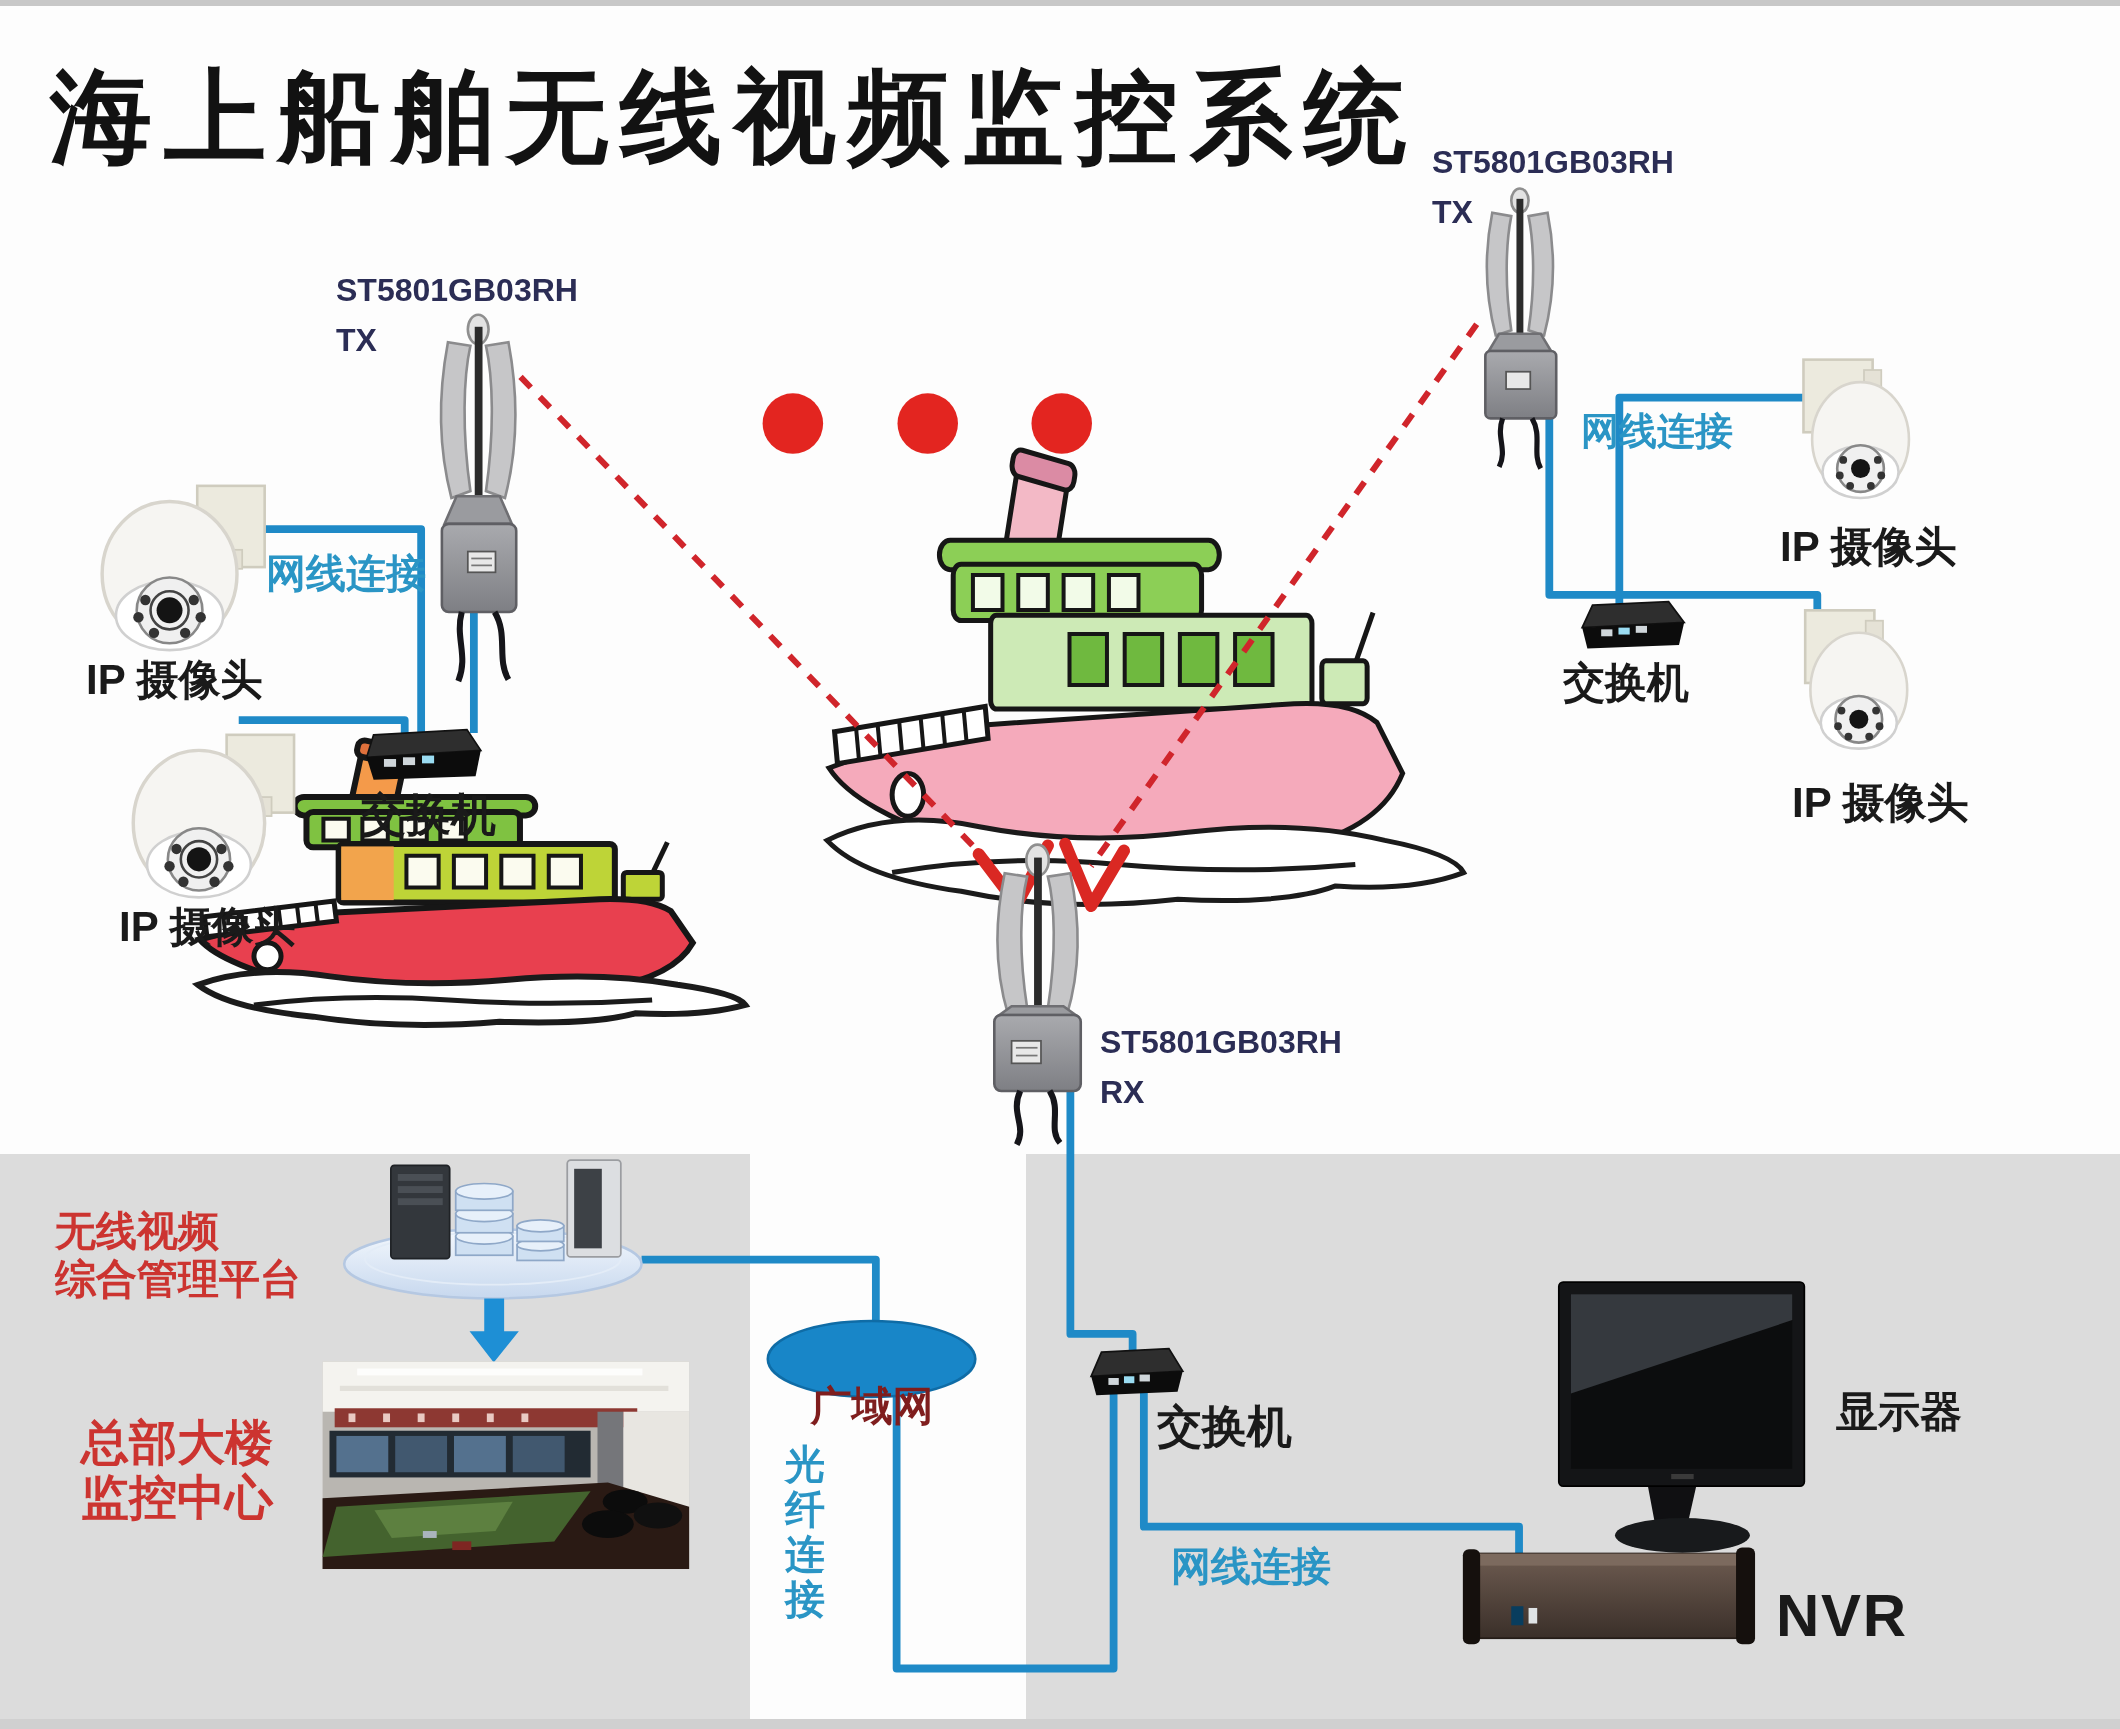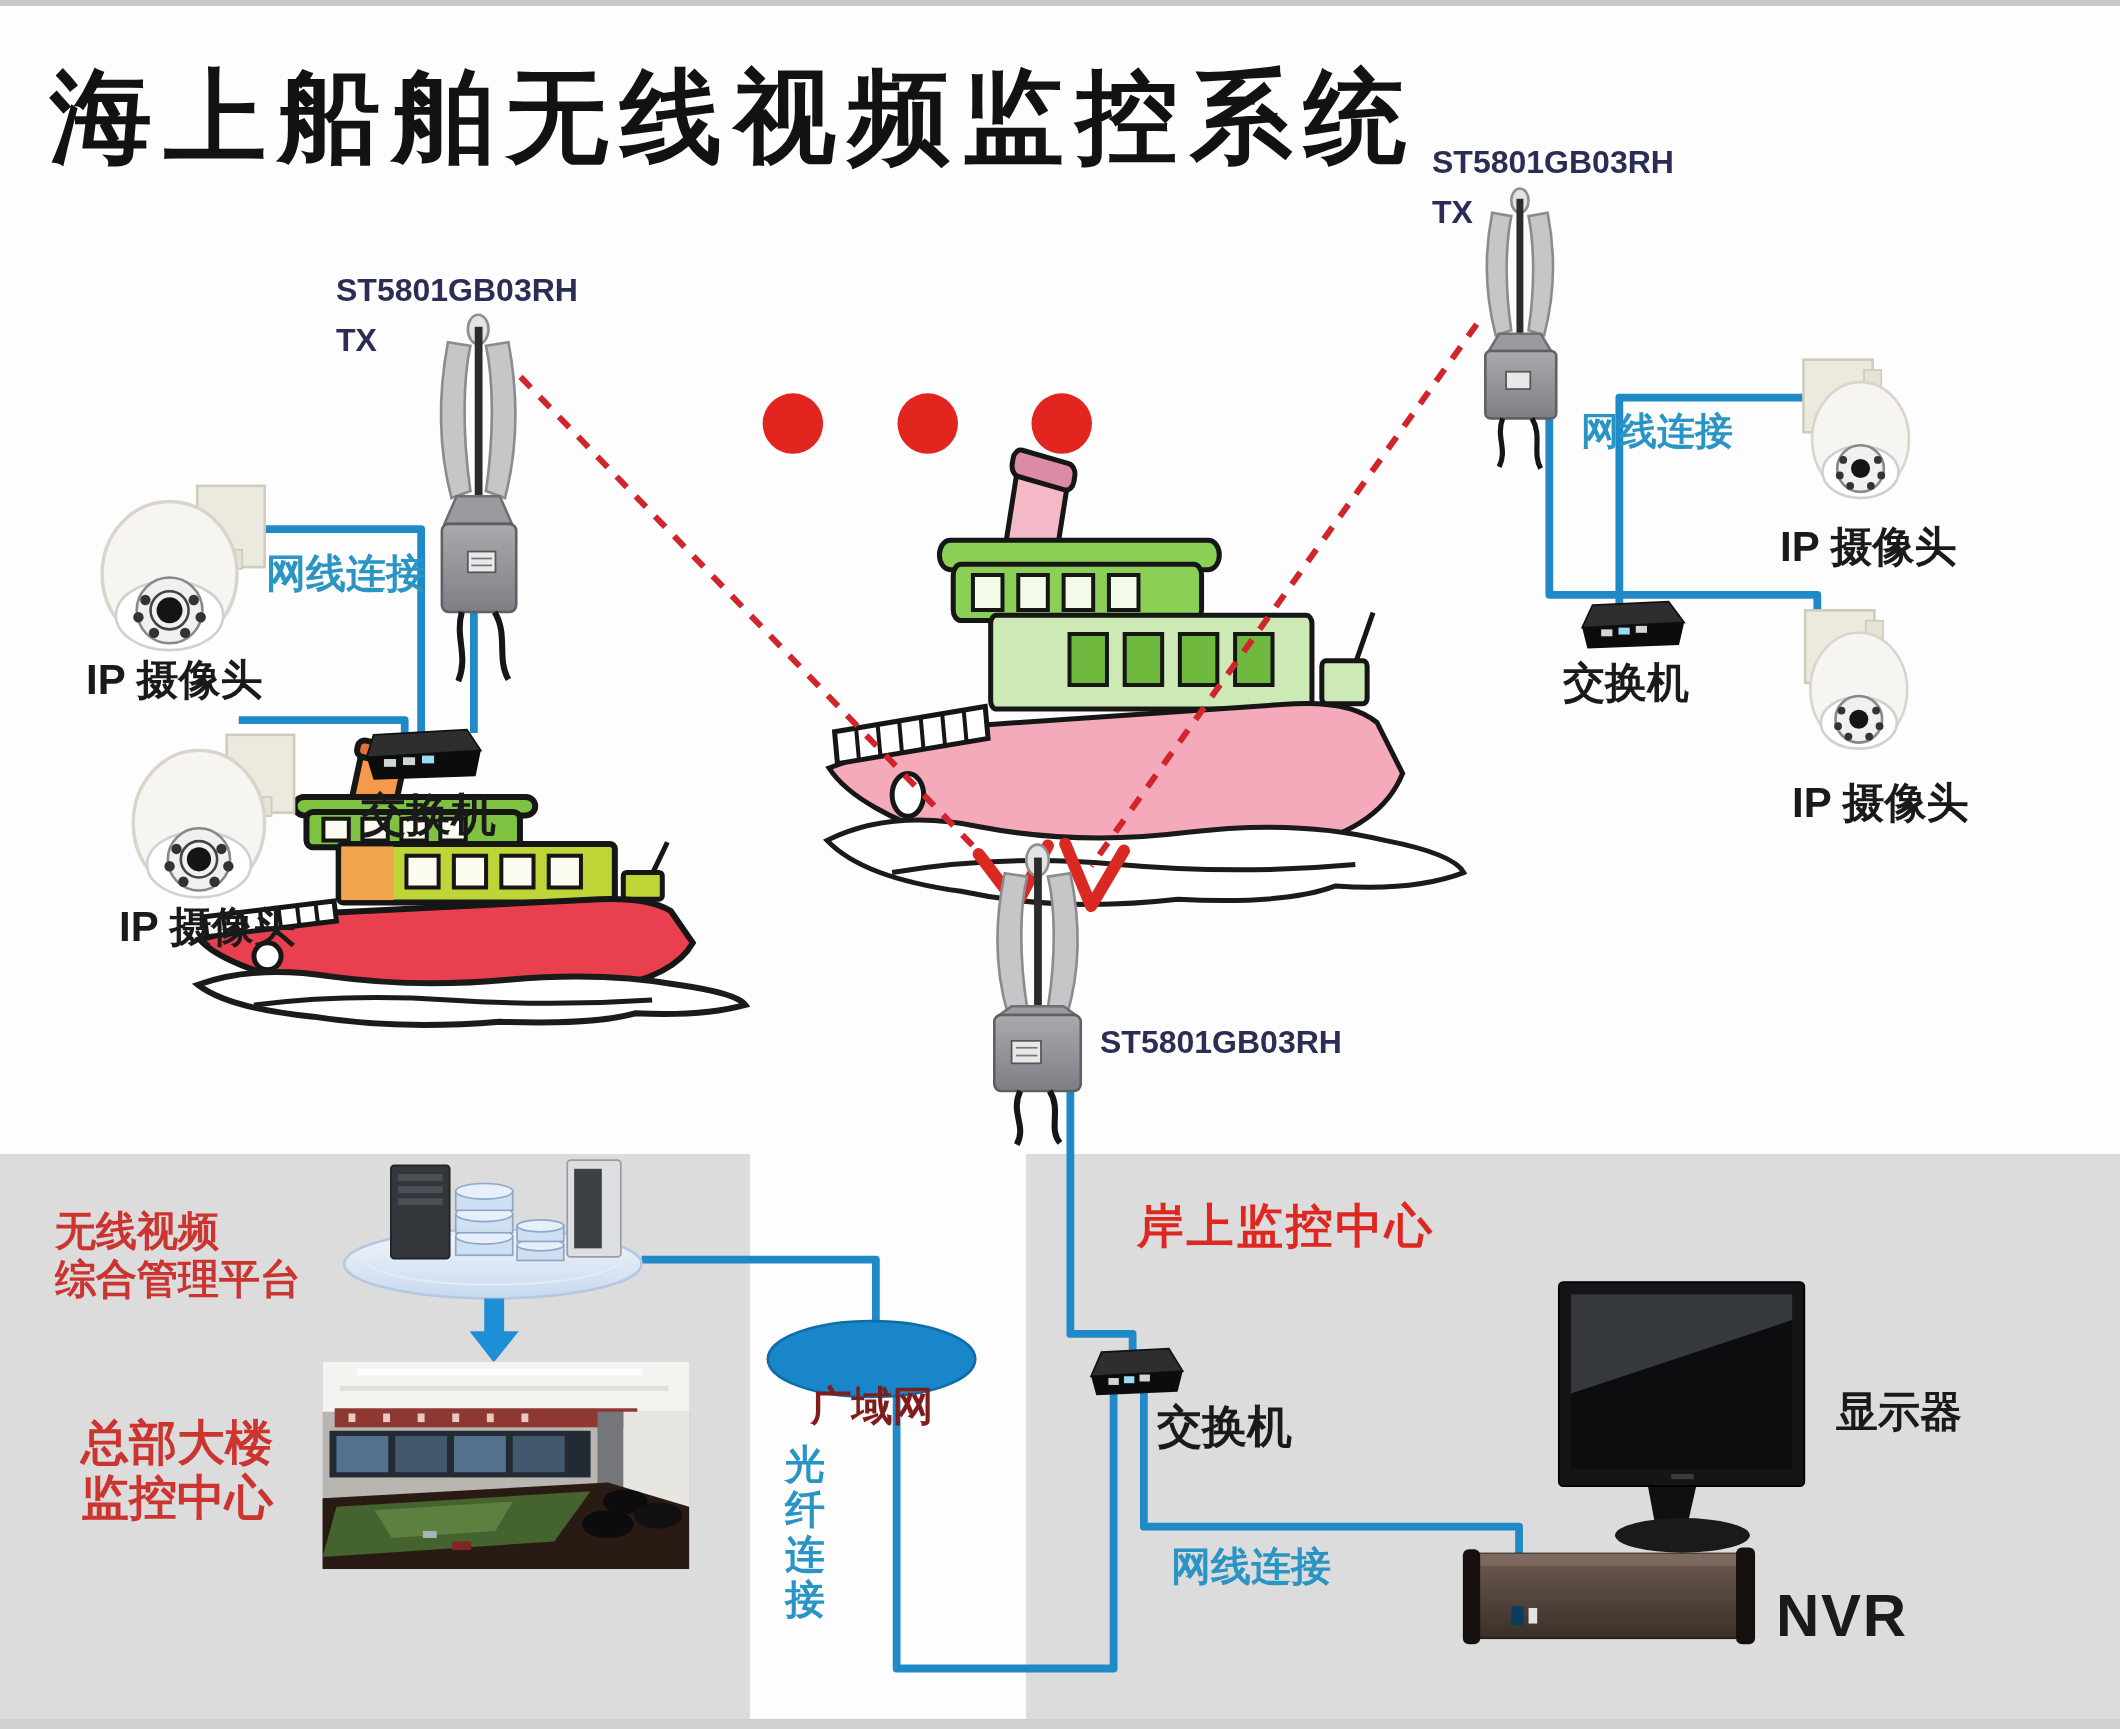--- a/index.html
+++ b/index.html
@@ -357,23 +357,23 @@
     <span>ST5801GB03RH</span>
     <span>TX</span>
   </div>
   <div class="lbl teal" style="left:1581px;top:406px;font-size:38px;">网线连接</div>
   <div class="lbl blk" style="left:1780px;top:519px;">IP 摄像头</div>
   <div class="lbl blk" style="left:1792px;top:775px;">IP 摄像头</div>
   <div class="lbl blk" style="left:1563px;top:655px;">交换机</div>
 
   <div class="lbl model" style="left:1100px;top:1017px;">
     <span>ST5801GB03RH</span>
-  </div>
-
-  <div class="lbl red-head" style="left:1137px;top:1195px;">岸上监控中心</div>
+    <span>RX</span>
+  </div>
+
   <div class="lbl blk-lg" style="left:1157px;top:1397px;">交换机</div>
   <div class="lbl teal" style="left:1171px;top:1539px;">网线连接</div>
   <div class="lbl blk" style="left:1836px;top:1384px;">显示器</div>
   <div class="lbl nvr" style="left:1776px;top:1581px;">NVR</div>
 
   <div class="lbl red-big" style="left:81px;top:1415px;">
     <div>总部大楼</div>
     <div>监控中心</div>
   </div>
   <div class="lbl red-mid" style="left:55px;top:1207px;">

